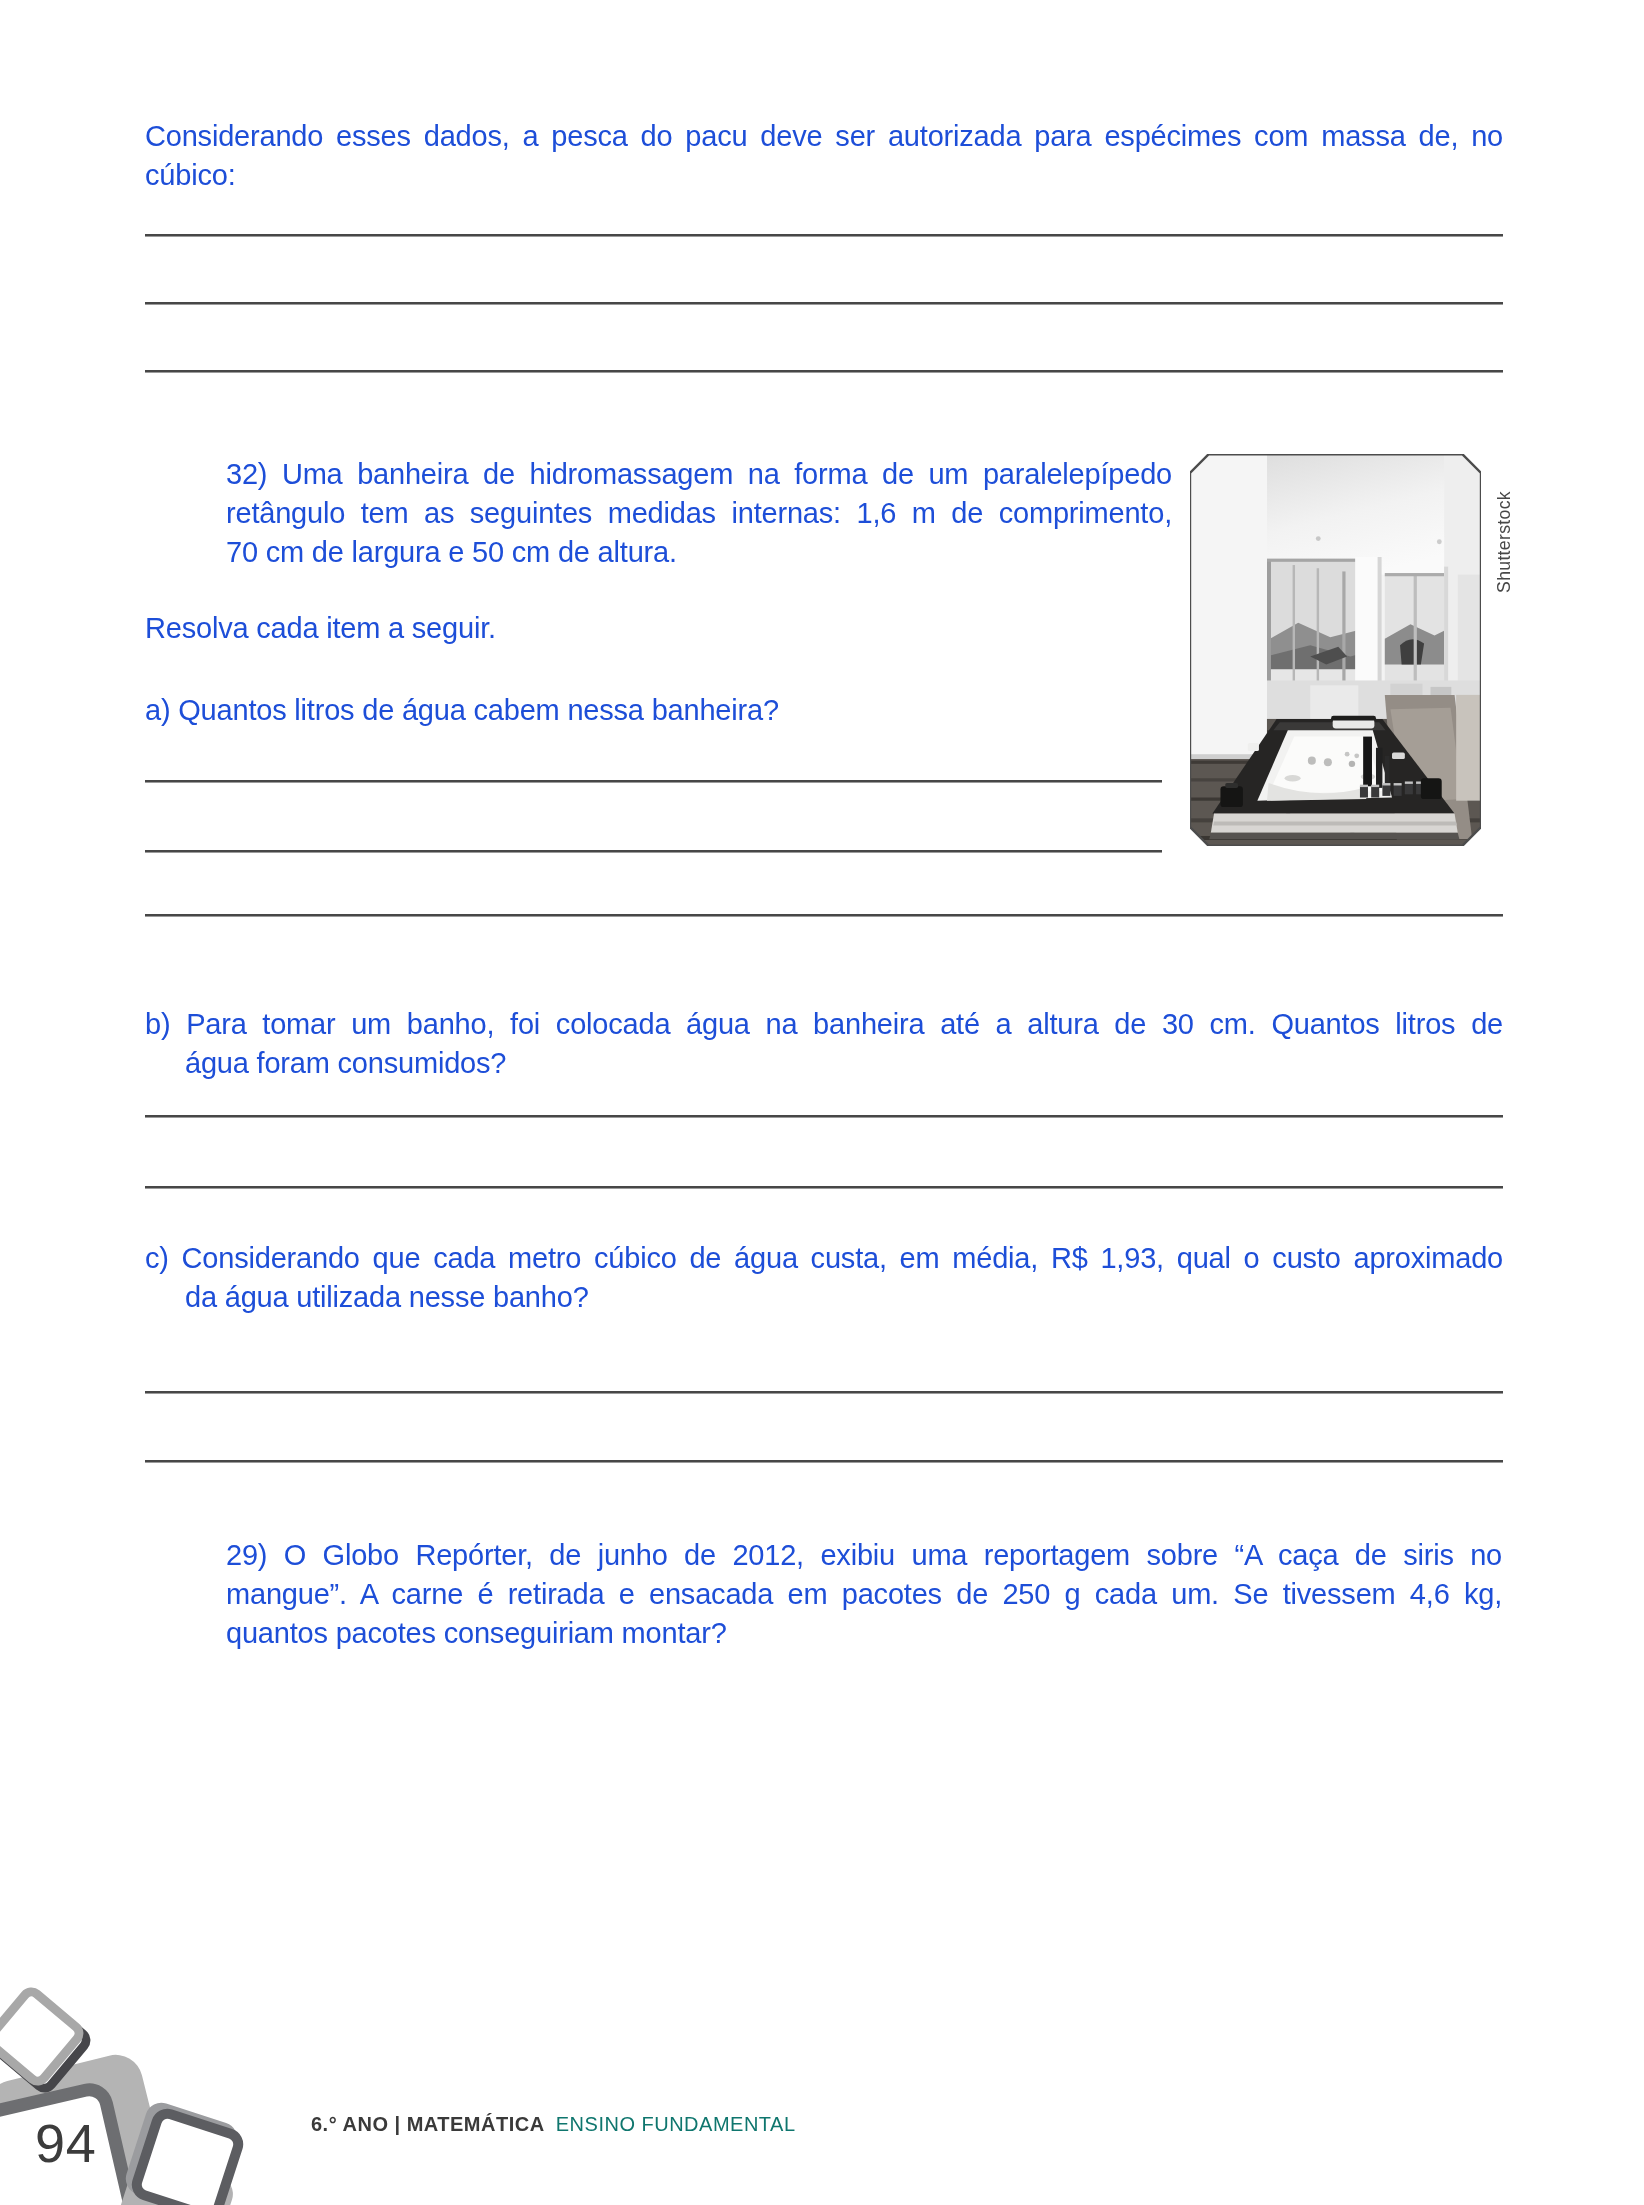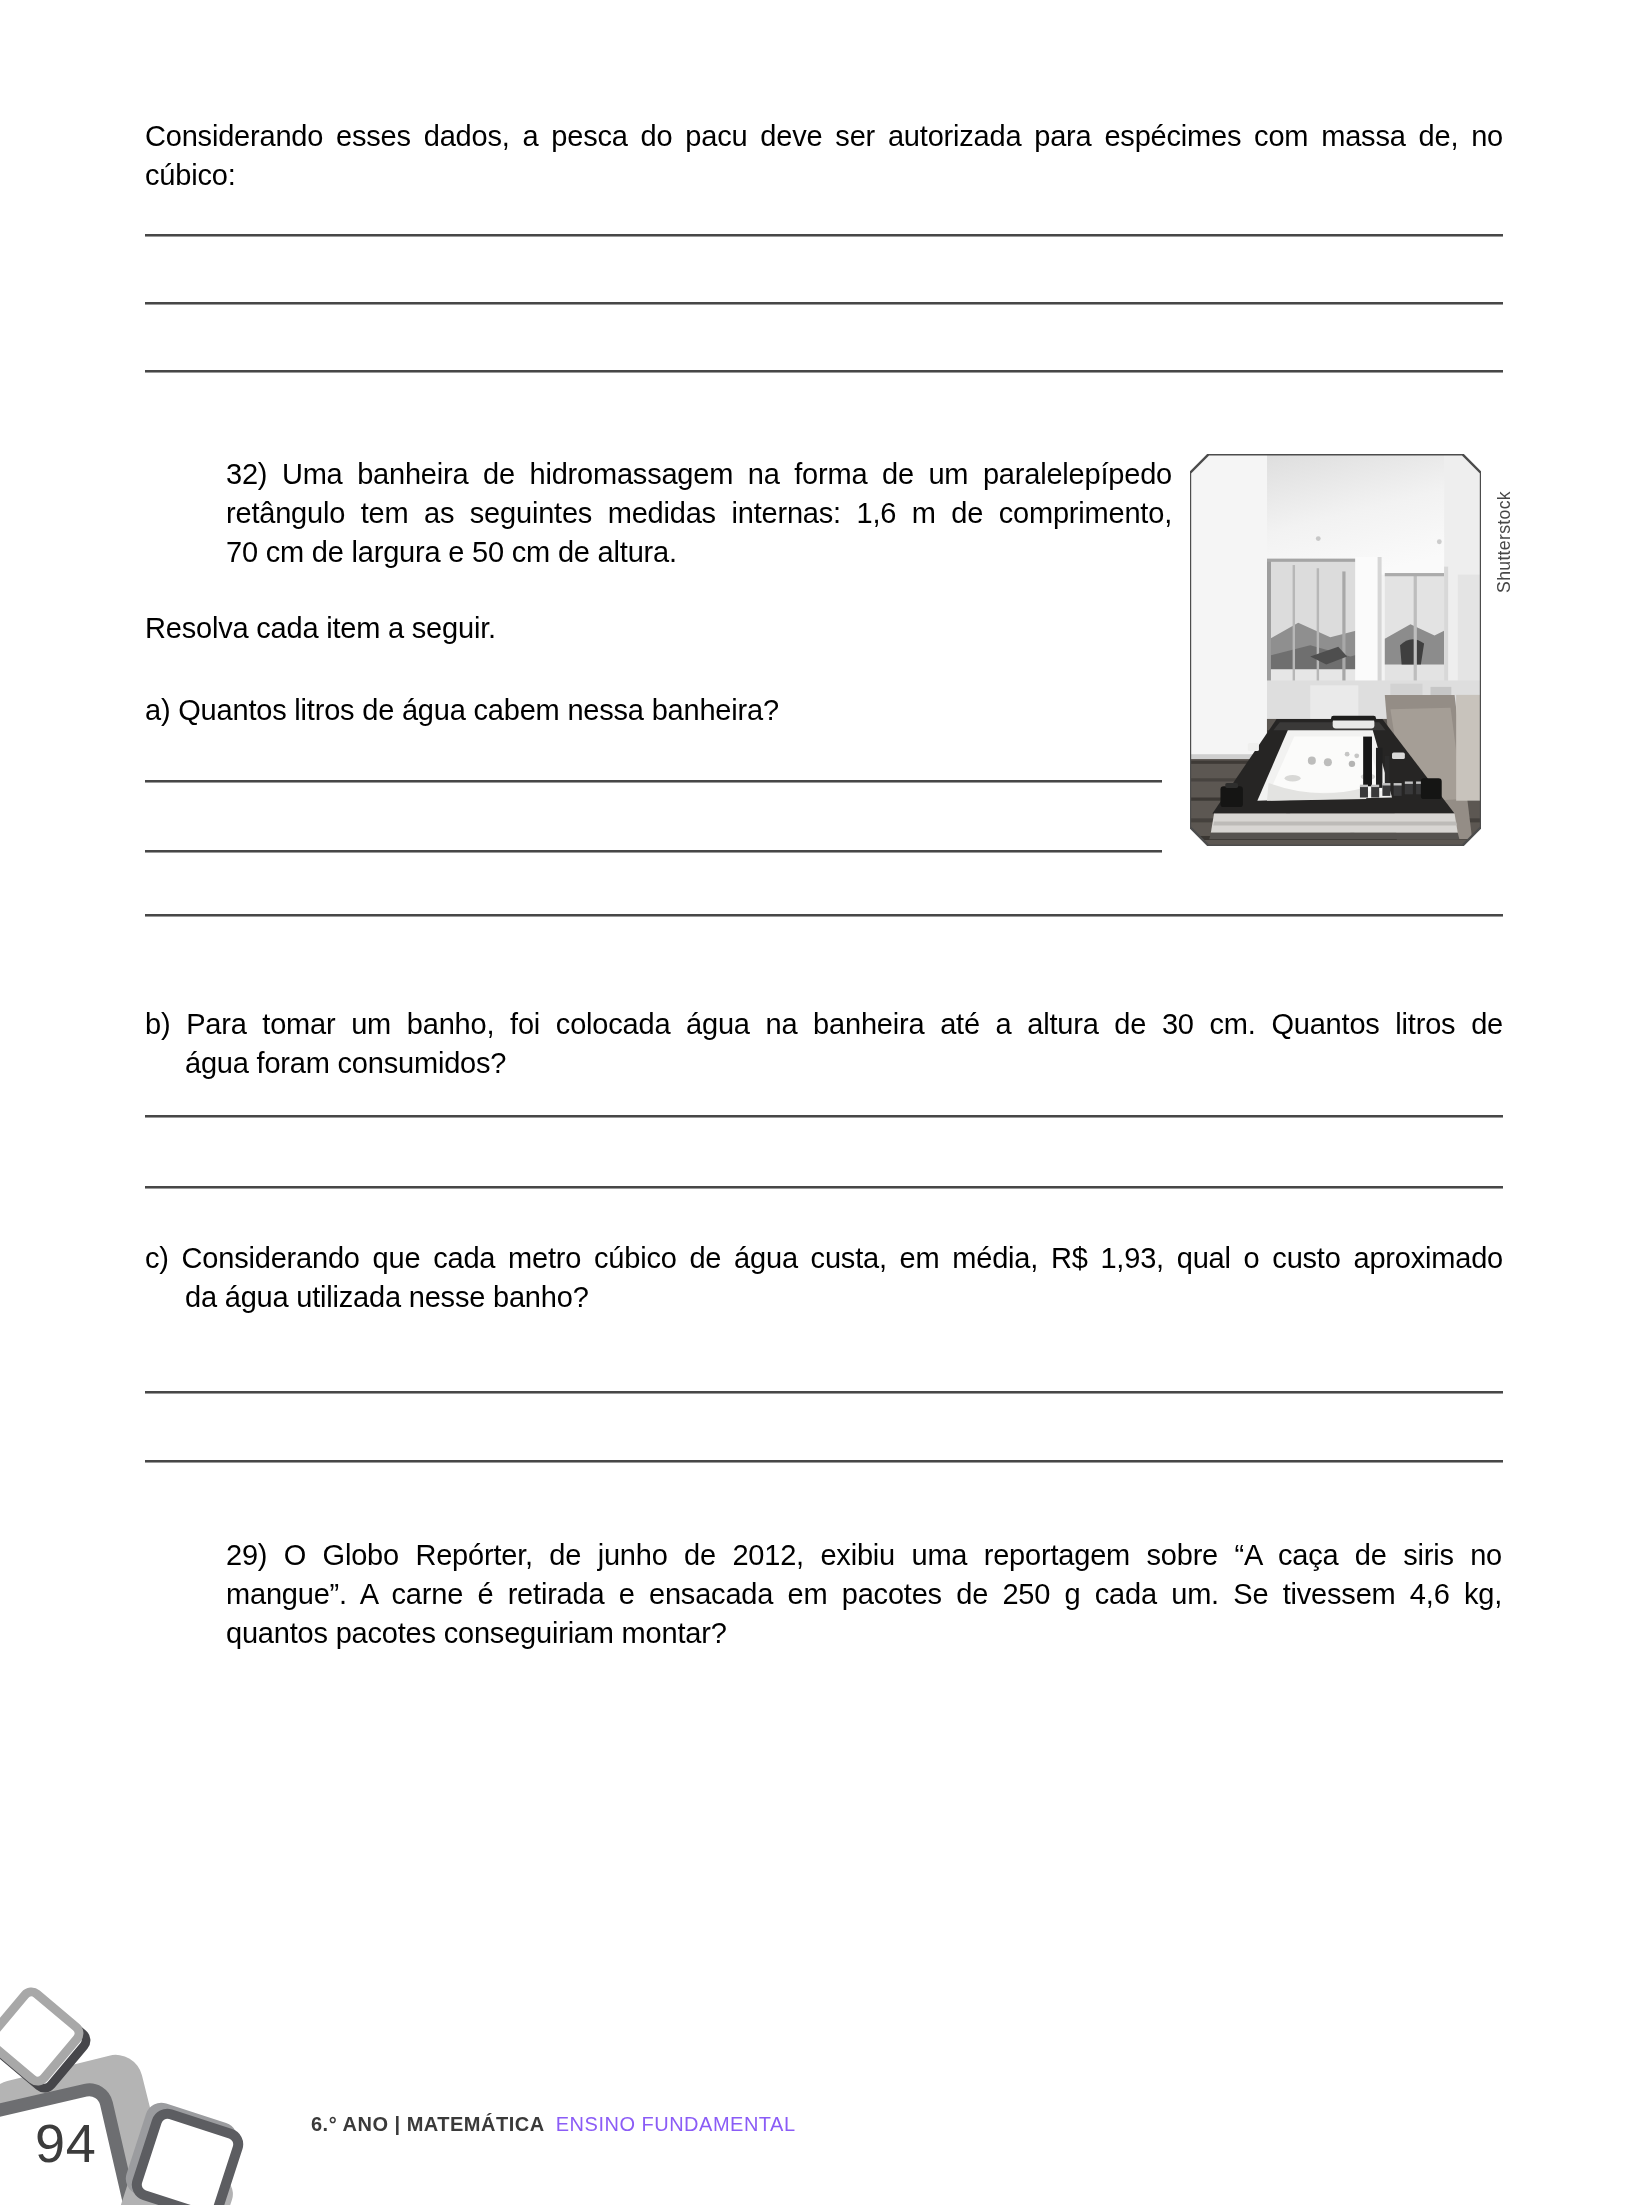--- a/index.html
+++ b/index.html
@@ -6,39 +6,39 @@
   html,body { margin:0; padding:0; background:#e8e8e8; }
   .page {
     position:relative; width:1644px; height:2205px;
     background:#ffffff; overflow:hidden;
     font-family:"Liberation Sans", sans-serif;
     color:#2b2b2b;
   }
   .para {
     position:absolute;
     font-size:29px; line-height:39px; letter-spacing:-0.2px;
-    color:#000000;
+    color:#1d4ed8;
   }
   .jline { text-align:justify; text-align-last:justify; }
   .lline { text-align:left; }
   .hang div:not(:first-child) { margin-left:40px; }
   .rule {
     position:absolute; height:3.2px;
     background:linear-gradient(to bottom, #474747 0 72%, #9b9b9b 72% 100%);
   }
   .photo-frame { position:absolute; left:1190px; top:454px; width:291px; height:392px; }
   .credit {
     position:absolute; left:1504px; top:542px;
     transform:translate(-50%,-50%) rotate(-90deg);
     font-size:17.7px; color:#474747; white-space:nowrap; letter-spacing:0.3px;
   }
   
   .footer-text { position:absolute; left:311px; top:2113px; font-size:20px; letter-spacing:0.5px; white-space:nowrap; }
   .footer-course { color:#3a3a3a; font-weight:bold; }
-  .footer-level  { color:#8b5cf6; margin-left:11.2px; font-weight:normal; }
+  .footer-level  { color:#0f766e; margin-left:11.2px; font-weight:normal; }
   .page-num {
     position:absolute; left:35px; top:2119px; width:96px;
     font-size:54px; line-height:48px; color:#3c3c3c; z-index:12; letter-spacing:0.8px;
   }
   
   .sq { position:absolute; box-sizing:border-box; }
   .sq-big-shadow    { left:-1.6px;  top:2066px; width:159px; height:159px; border-radius:27px; background:#b4b4b4; transform:rotate(-14deg); z-index:2; }
   .sq-bottom-left   { left:-24px; top:2192px; width:96px; height:96px; border-radius:16px; border:11.2px solid #4b4b4f; background:#fff; transform:rotate(-32deg); z-index:3; }
   .sq-big-main      { left:-37px; top:2095px; width:165px; height:165px; border-radius:24px; border:13px solid #6d6e71; background:#fff; transform:rotate(-13deg); z-index:4; }
   .sq-bottom-extra  { left:60px;  top:2189px; width:120px; height:120px; border-radius:19px; border:11.2px solid #8a8b8e; background:#fff; transform:rotate(8deg); z-index:1; }

